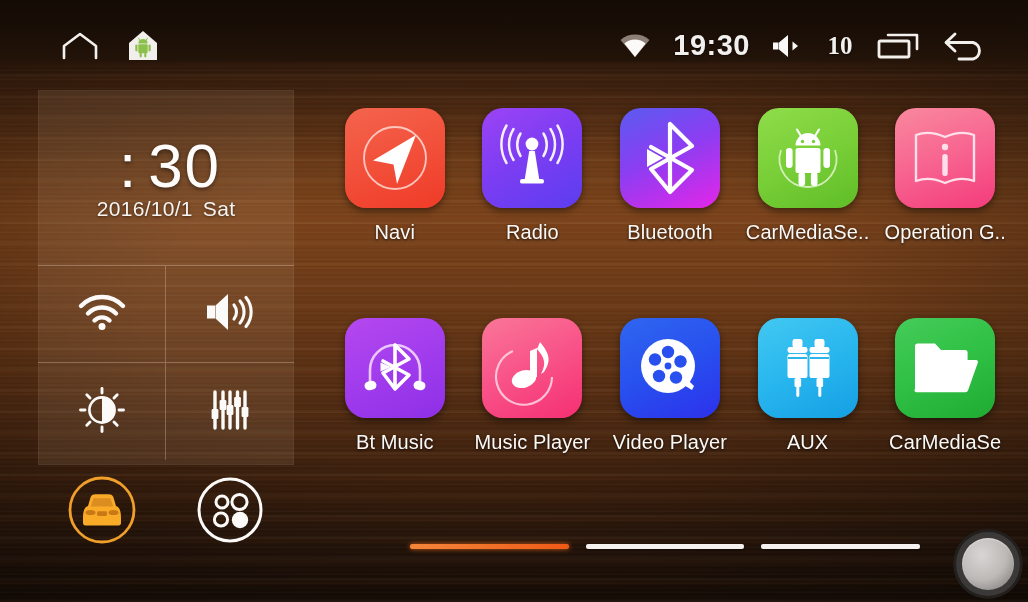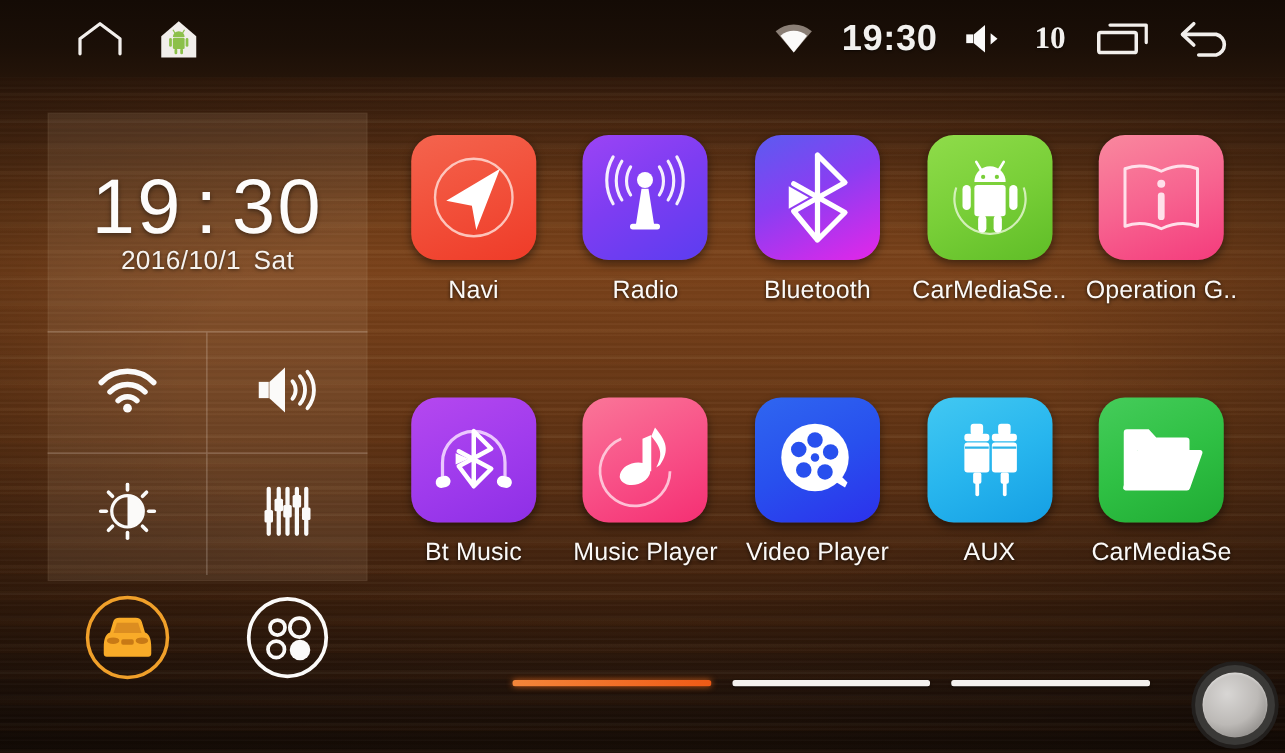--- a/index.html
+++ b/index.html
@@ -34,21 +34,21 @@
   
   #screen::before {
     content:""; position:absolute; left:0; top:0; width:100%; height:62px;
     background:linear-gradient(180deg,#140b05 0%,#1b0f07 60%,#241409 100%);
     pointer-events:none;
   }
 
   
   #statusbar {
     position:absolute; left:0; top:0; width:100%; height:62px; z-index:5;
-    display:flex; align-items:center;padding-left:24px;
+    display:flex; align-items:flex-end;padding-left:24px;
   }
   .sb-left  { display:flex; align-items:center; gap:26px; padding-left:36px; }
   .sb-right { margin-left:auto; display:flex; align-items:center; gap:22px; padding-right:40px; }
   .sb-btn { display:flex; align-items:center; justify-content:center; }
   .sb-time {
     color:#f2f0ee; font-size:29px; font-weight:bold; letter-spacing:.5px;
     text-shadow:0 1px 2px rgba(0,0,0,.6);
   }
   .sb-vol-num {
     color:#f2f0ee; font-size:25px; font-weight:bold;
@@ -89,21 +89,21 @@
   .qs-cell.b-b { border-bottom:1px solid rgba(255,245,235,.26); }
 
   .dock-row {
     height:auto; display:flex; align-items:center; justify-content:space-around;
     padding-top:14px;
   }
   .dock-btn { display:flex; align-items:center; justify-content:center; }
 
   
   #appgrid {
-    position:absolute; left:310px; top:96px; width:688px; height:420px;
+    position:absolute; left:326px; top:96px; width:688px; height:420px;
     display:grid; grid-template-columns:repeat(5,1fr); grid-template-rows:repeat(2,1fr);
     row-gap:0; column-gap:0;
   }
   .app {
     display:flex; flex-direction:column; align-items:center; justify-content:flex-start;
     padding-top:12px;
   }
   .app-icon {
     width:100px; height:100px; border-radius:21px; position:relative;
     display:flex; align-items:center; justify-content:center;
@@ -206,21 +206,20 @@
           <path d="M4.5 12.5 L31 12.5 A8.5 8.5 0 0 1 31 29 L17 29" fill="none" stroke="#f2efec" stroke-width="2.9" stroke-linejoin="round" stroke-linecap="round"></path>
         </svg>
       </div>
     </div>
   </div>
 
   <div id="widget">
 
     <div class="clock-zone">
       <div class="clock-time">
-        <span>19</span>
         <span class="colon">:</span>
         <span>30</span>
       </div>
       <div class="clock-date">
         <span>2016/10/1</span><span class="dow">Sat</span>
       </div>
     </div>
 
     <div class="qs-grid">
       <div class="qs-cell b-r b-b">

